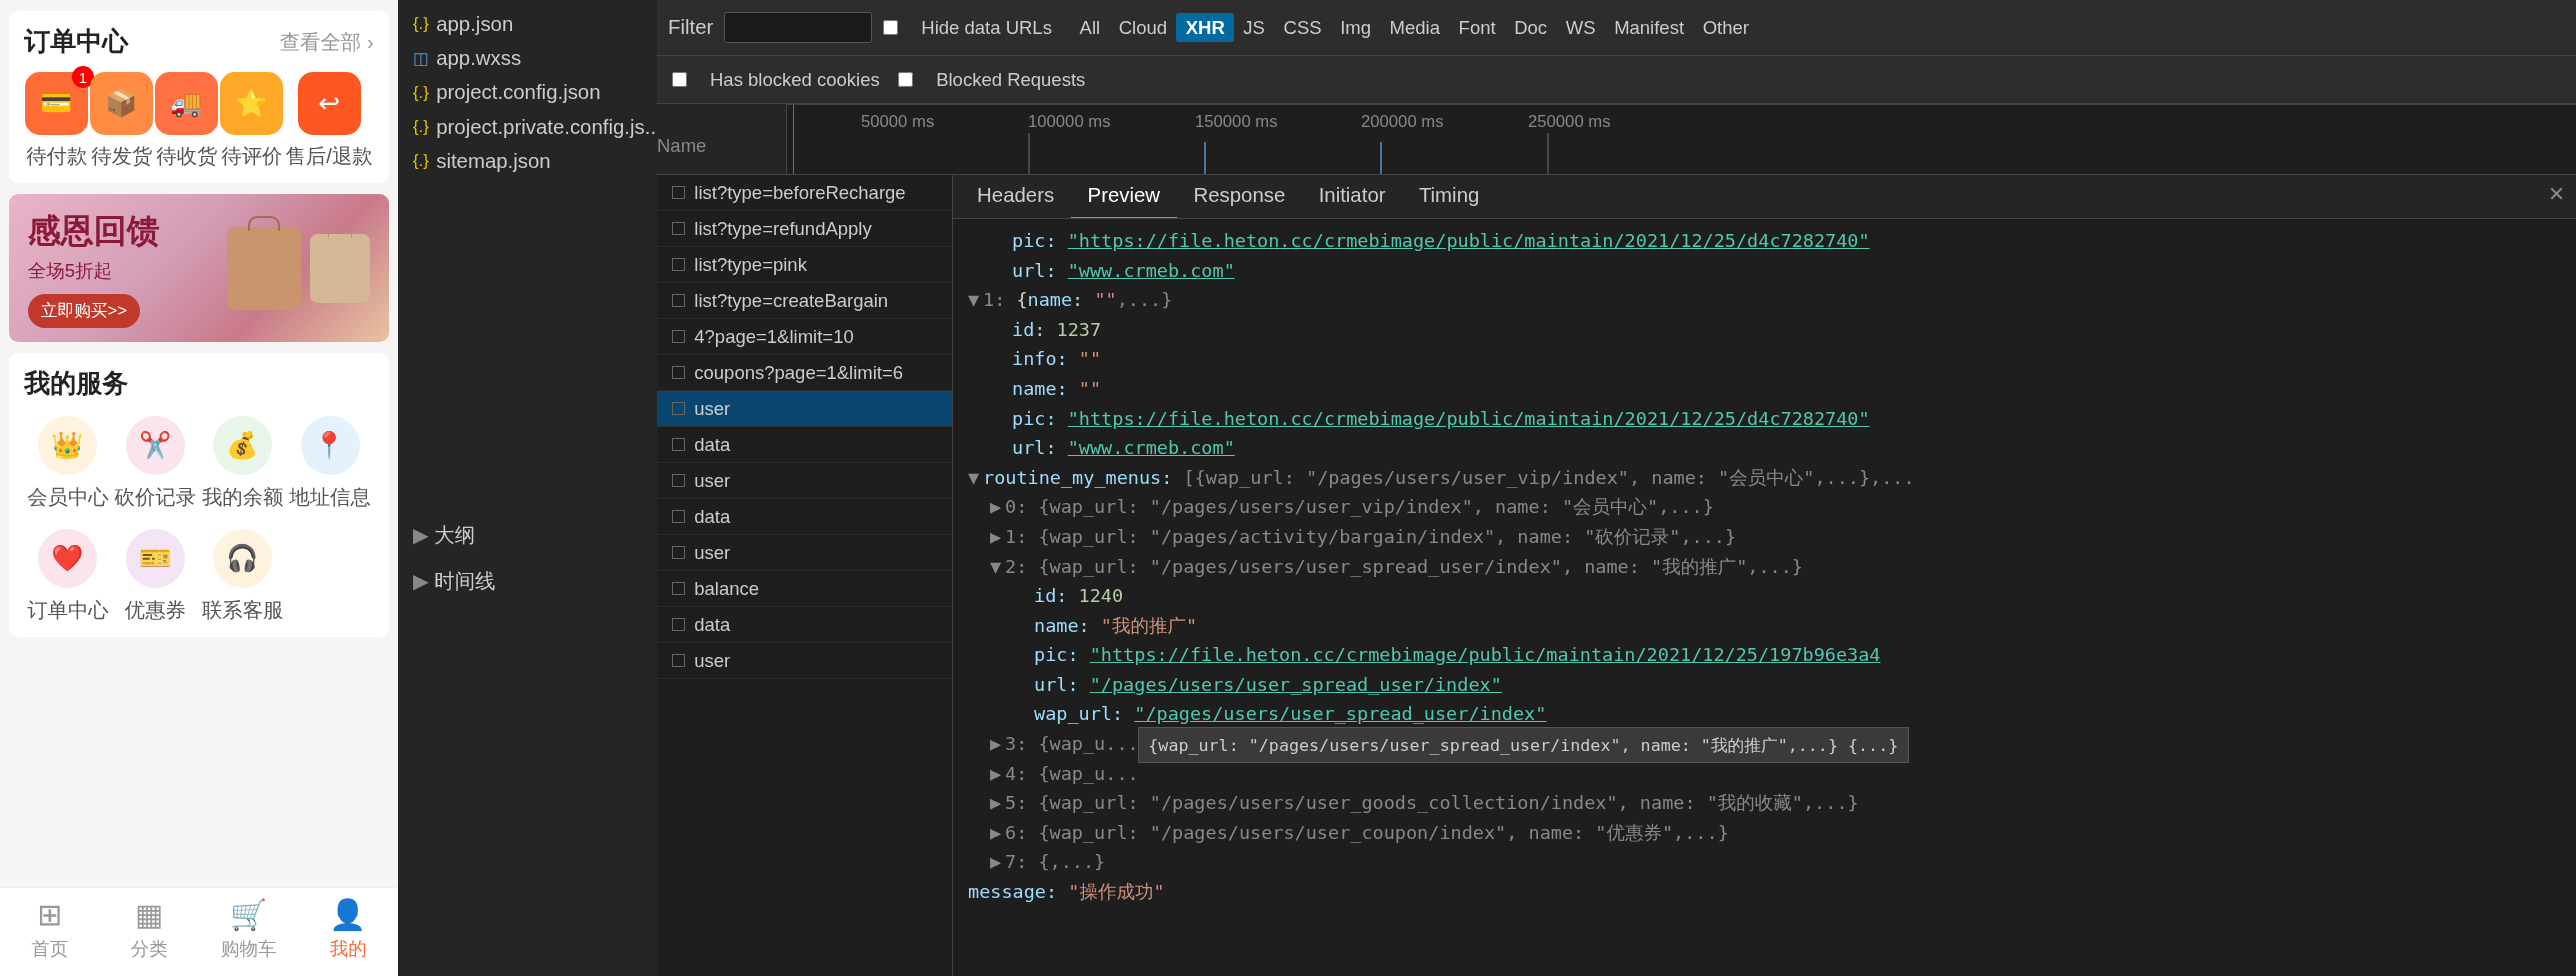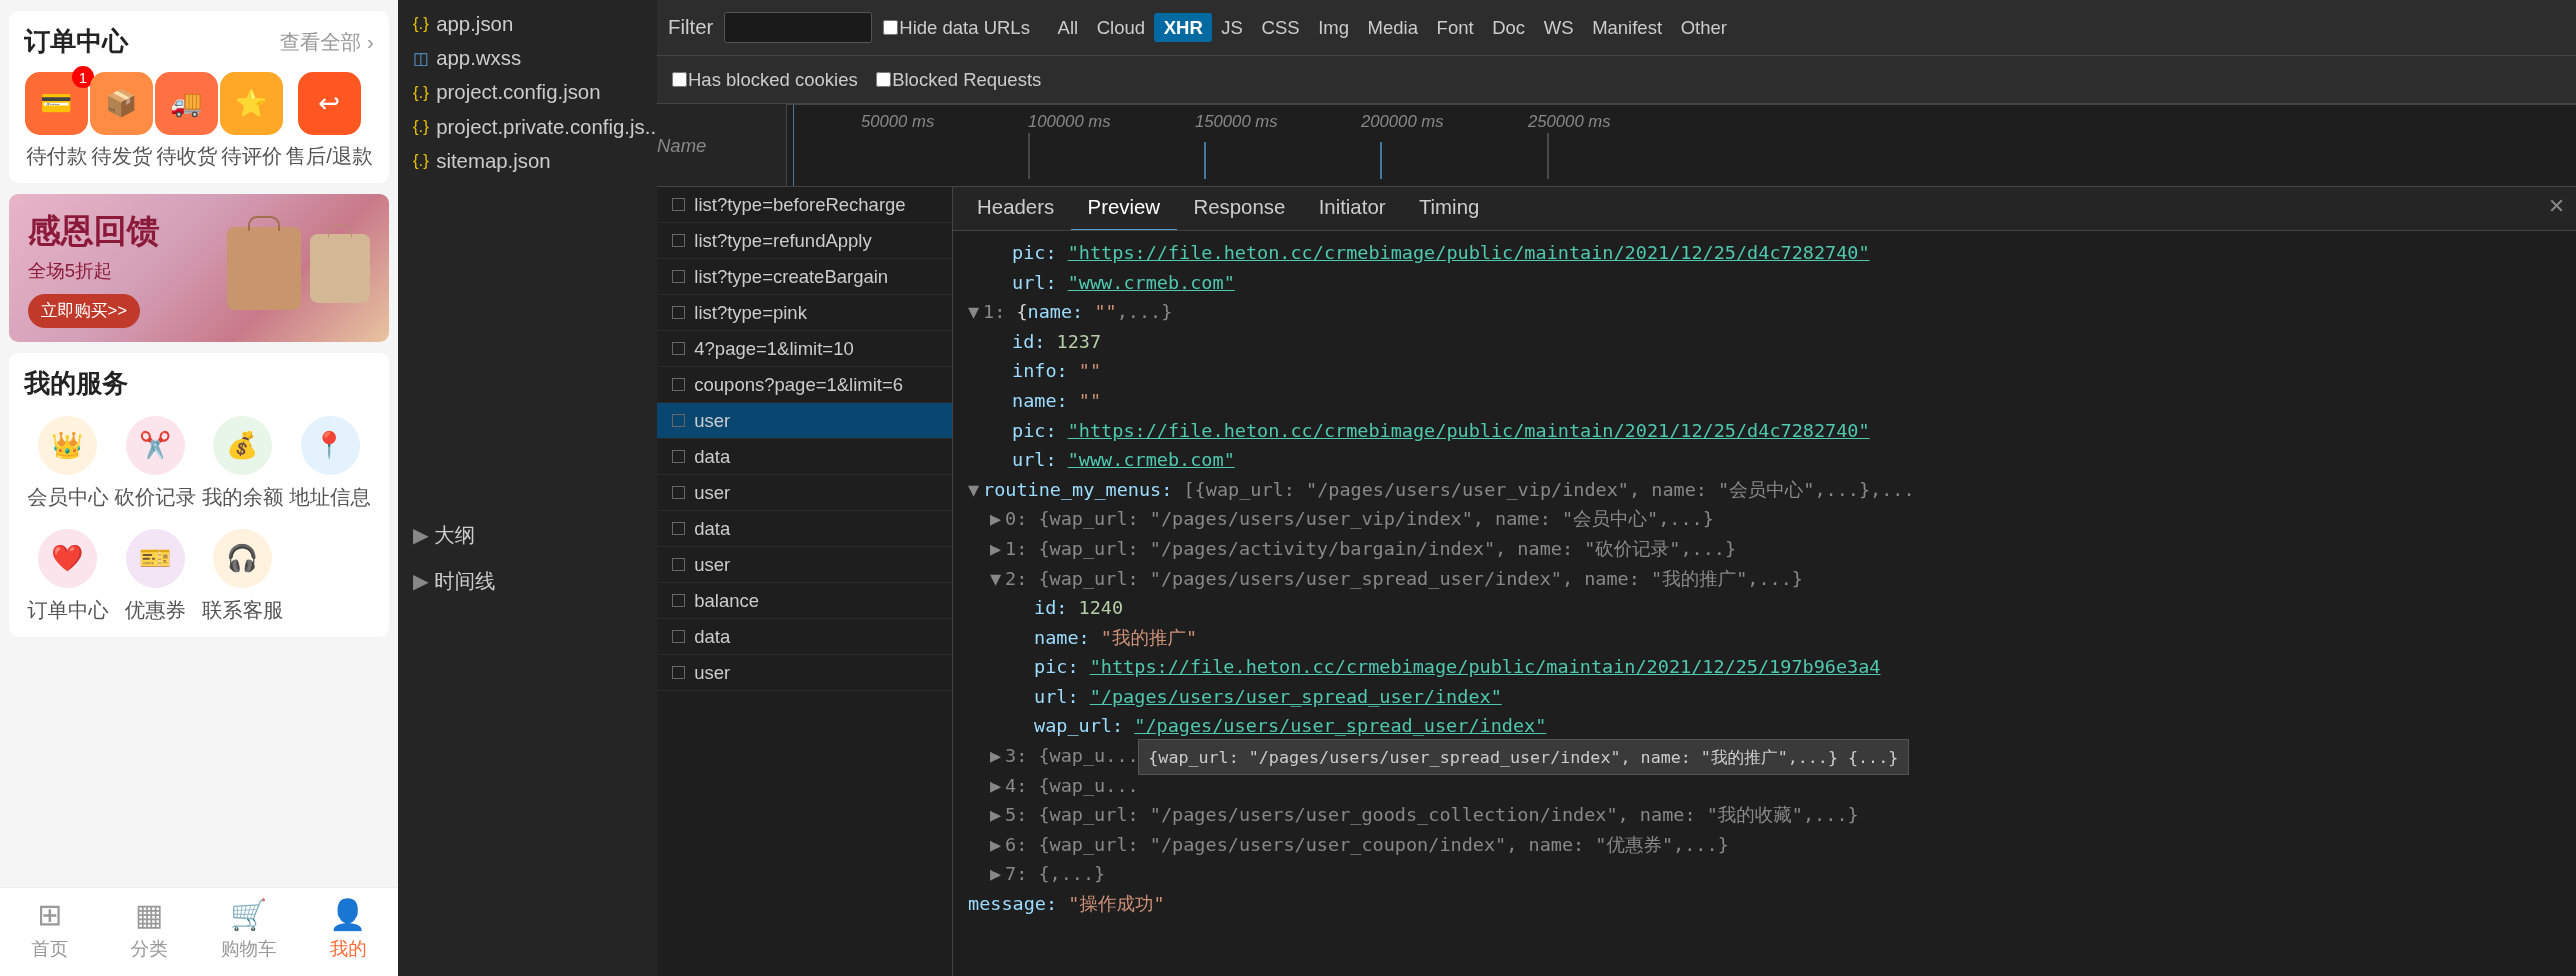--- a/index.html
+++ b/index.html
@@ -304,21 +304,21 @@
       border: 0.9px solid #555;
       color: #ccc;
       font-size: 18.5px;
       padding: 3.7px 9.3px;
       width: 148px;
       border-radius: 2.8px;
     }
     .checkbox-item {
       display: flex;
       align-items: center;
-      gap: 1px;
+      gap: 23px;
       font-size: 18.5px;
       color: #ccc;
     }
     .checkbox-item input { width: 15px; height: 15px; }
     .devtools-tabs {
       display: flex;
       gap: 0;
       margin-left: 7.4px;
     }
     .devtools-tab {
@@ -331,24 +331,23 @@
     .devtools-tab.active {
       background: #0369a1;
       color: #fff;
       font-weight: 600;
     }
 
     
     .timeline-bar {
       background: #2d2d2d;
       border-bottom: 0.9px solid #444;
-      height: 83px;
+      height: 71px;
       position: relative;
       overflow: hidden;
-      font-style: italic;
     }
     .timeline-mark {
       color: #888;
       font-size: 16.7px;
       position: absolute;
       top: 7.4px;
     }
     .timeline-line {
       position: absolute;
       top: 0;
@@ -690,25 +689,25 @@
       <div class="network-item">
         <div class="network-checkbox"></div>
         <span class="network-name">list?type=beforeRecharge</span>
       </div>
       <div class="network-item">
         <div class="network-checkbox"></div>
         <span class="network-name">list?type=refundApply</span>
       </div>
       <div class="network-item">
         <div class="network-checkbox"></div>
+        <span class="network-name">list?type=pink</span>
+      </div>
+      <div class="network-item">
+        <div class="network-checkbox"></div>
         <span class="network-name">list?type=createBargain</span>
-      </div>
-      <div class="network-item">
-        <div class="network-checkbox"></div>
-        <span class="network-name">list?type=pink</span>
       </div>
       <div class="network-item">
         <div class="network-checkbox"></div>
         <span class="network-name">4?page=1&amp;limit=10</span>
       </div>
       <div class="network-item">
         <div class="network-checkbox"></div>
         <span class="network-name">coupons?page=1&amp;limit=6</span>
       </div>
       <div class="network-item selected">

